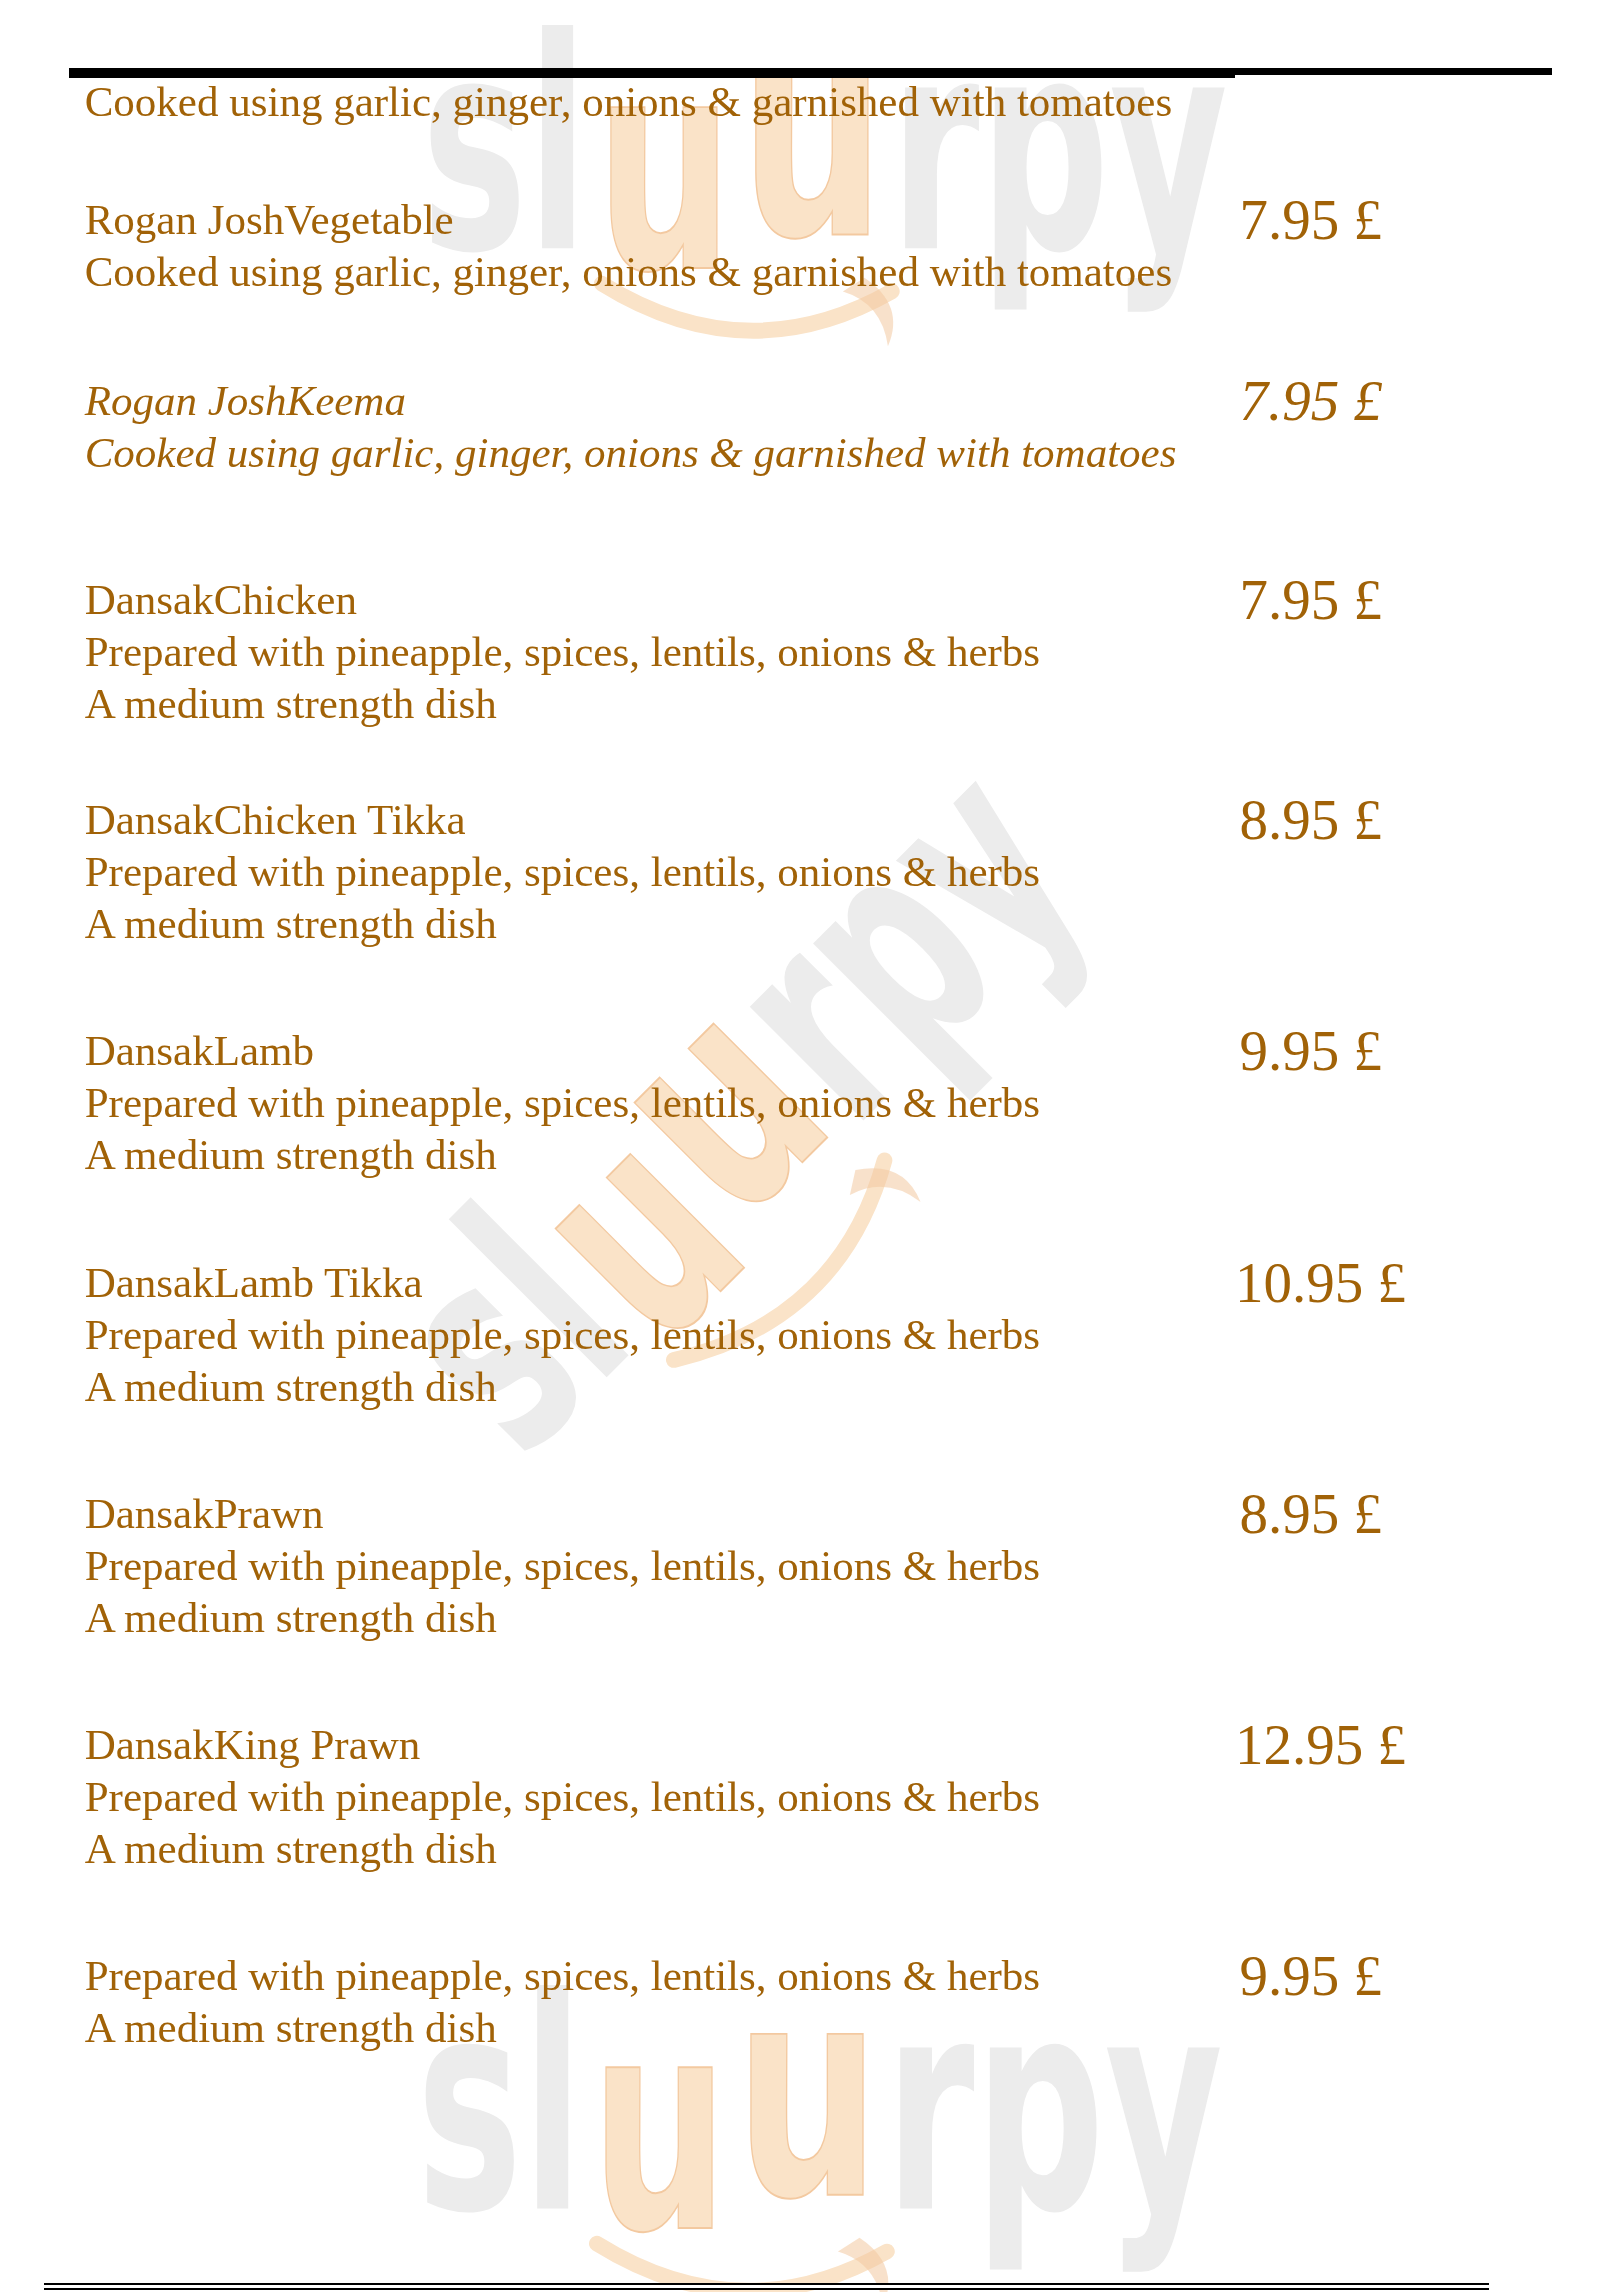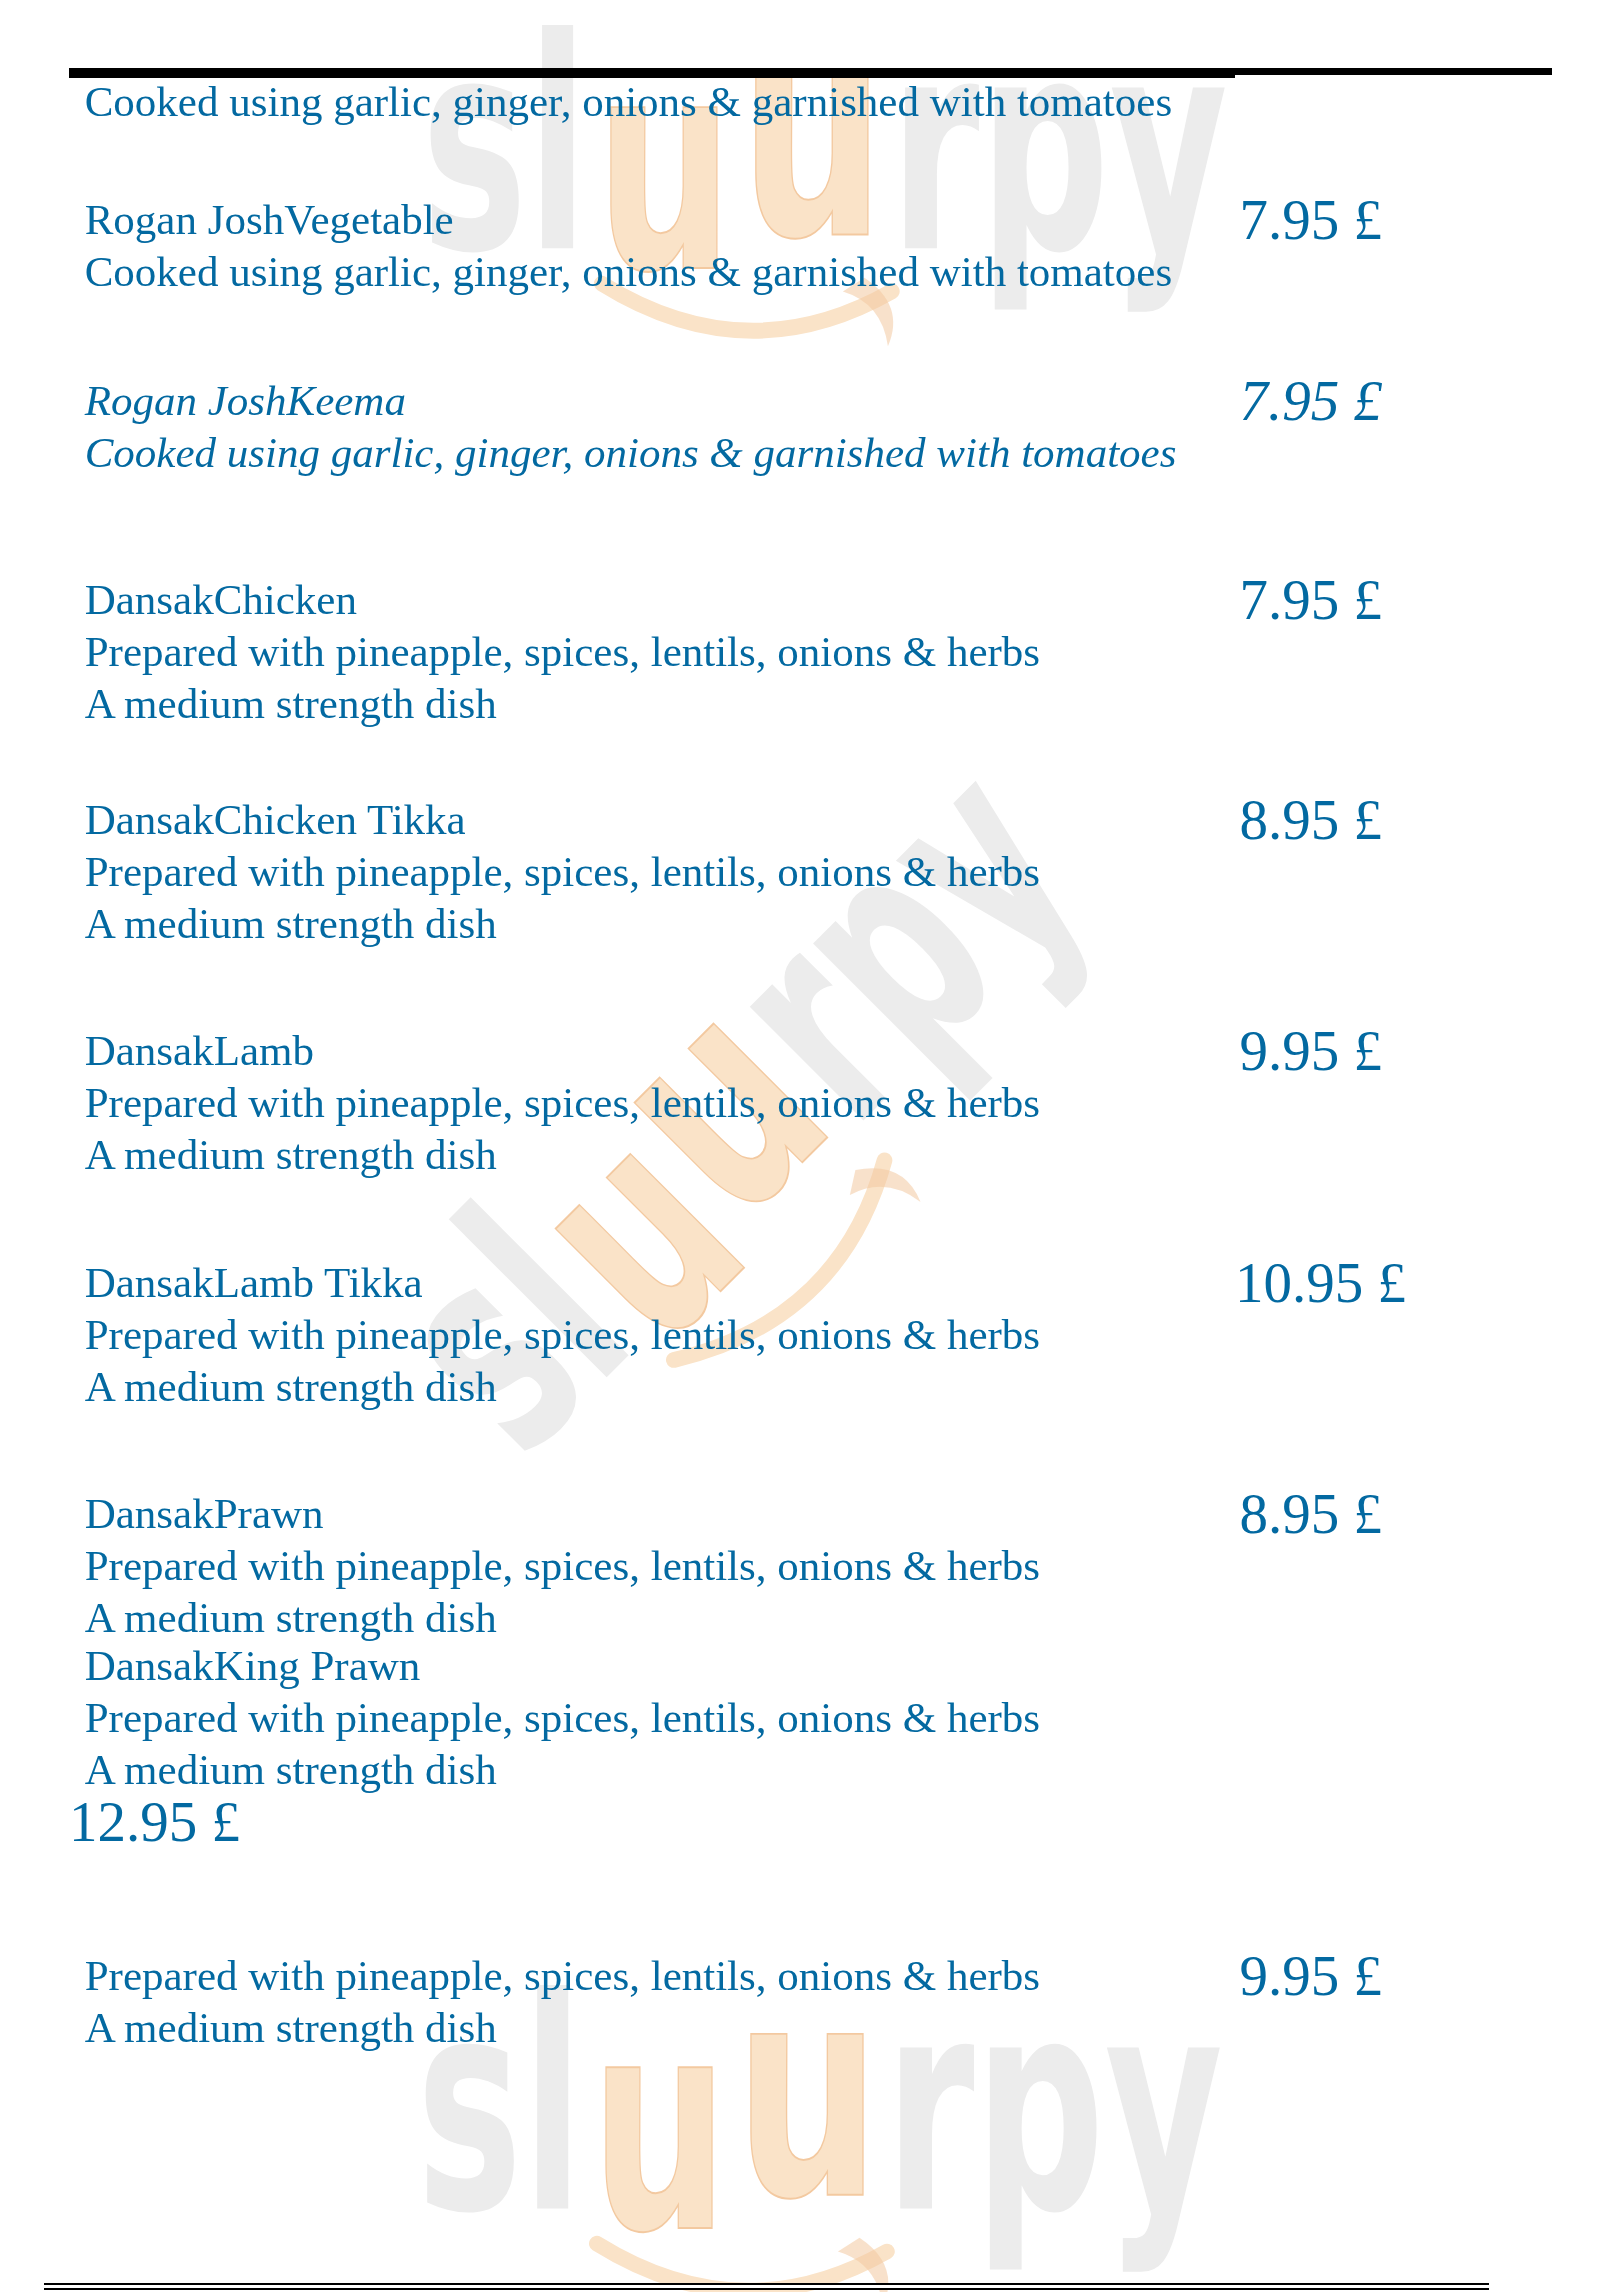--- a/index.html
+++ b/index.html
@@ -3,21 +3,21 @@
 <meta charset="utf-8">
 <style>
   html,body{margin:0;padding:0;background:#ffffff;}
   .page{
     position:relative;
     width:1621px;
     height:2293px;
     background:#ffffff;
     overflow:hidden;
     font-family:"Liberation Serif","DejaVu Serif",serif;
-    color:#0369a1;
+    color:#a16207;
   }
 
   
   .wm-layer{position:absolute;left:0;top:0;z-index:0;pointer-events:none;}
   .wm-text{
     font-family:"DejaVu Sans","Liberation Sans",sans-serif;
     font-weight:bold;
     font-size:300px;
   }
   .wg{fill:var(--wm-gray,#ececec);}
@@ -133,21 +133,21 @@
 
   <div class="row" style="top: 1488px;">
     <div class="cell-main">
       <div class="line item-name">DansakPrawn</div>
     <div class="line">Prepared with pineapple, spices, lentils, onions &amp; herbs</div>
           <div class="line">A medium strength dish</div>
         </div>
     <div class="cell-price">8.95 £</div>
   </div>
 
-  <div class="row" style="top: 1640px; flex-direction: column;">
+  <div class="row" style="top: 1719px;">
     <div class="cell-main">
       <div class="line item-name">DansakKing Prawn</div>
     <div class="line">Prepared with pineapple, spices, lentils, onions &amp; herbs</div>
           <div class="line">A medium strength dish</div>
         </div>
     <div class="cell-price">12.95 £</div>
   </div>
 
   <div class="row" style="top: 1950px;">
     <div class="cell-main">

